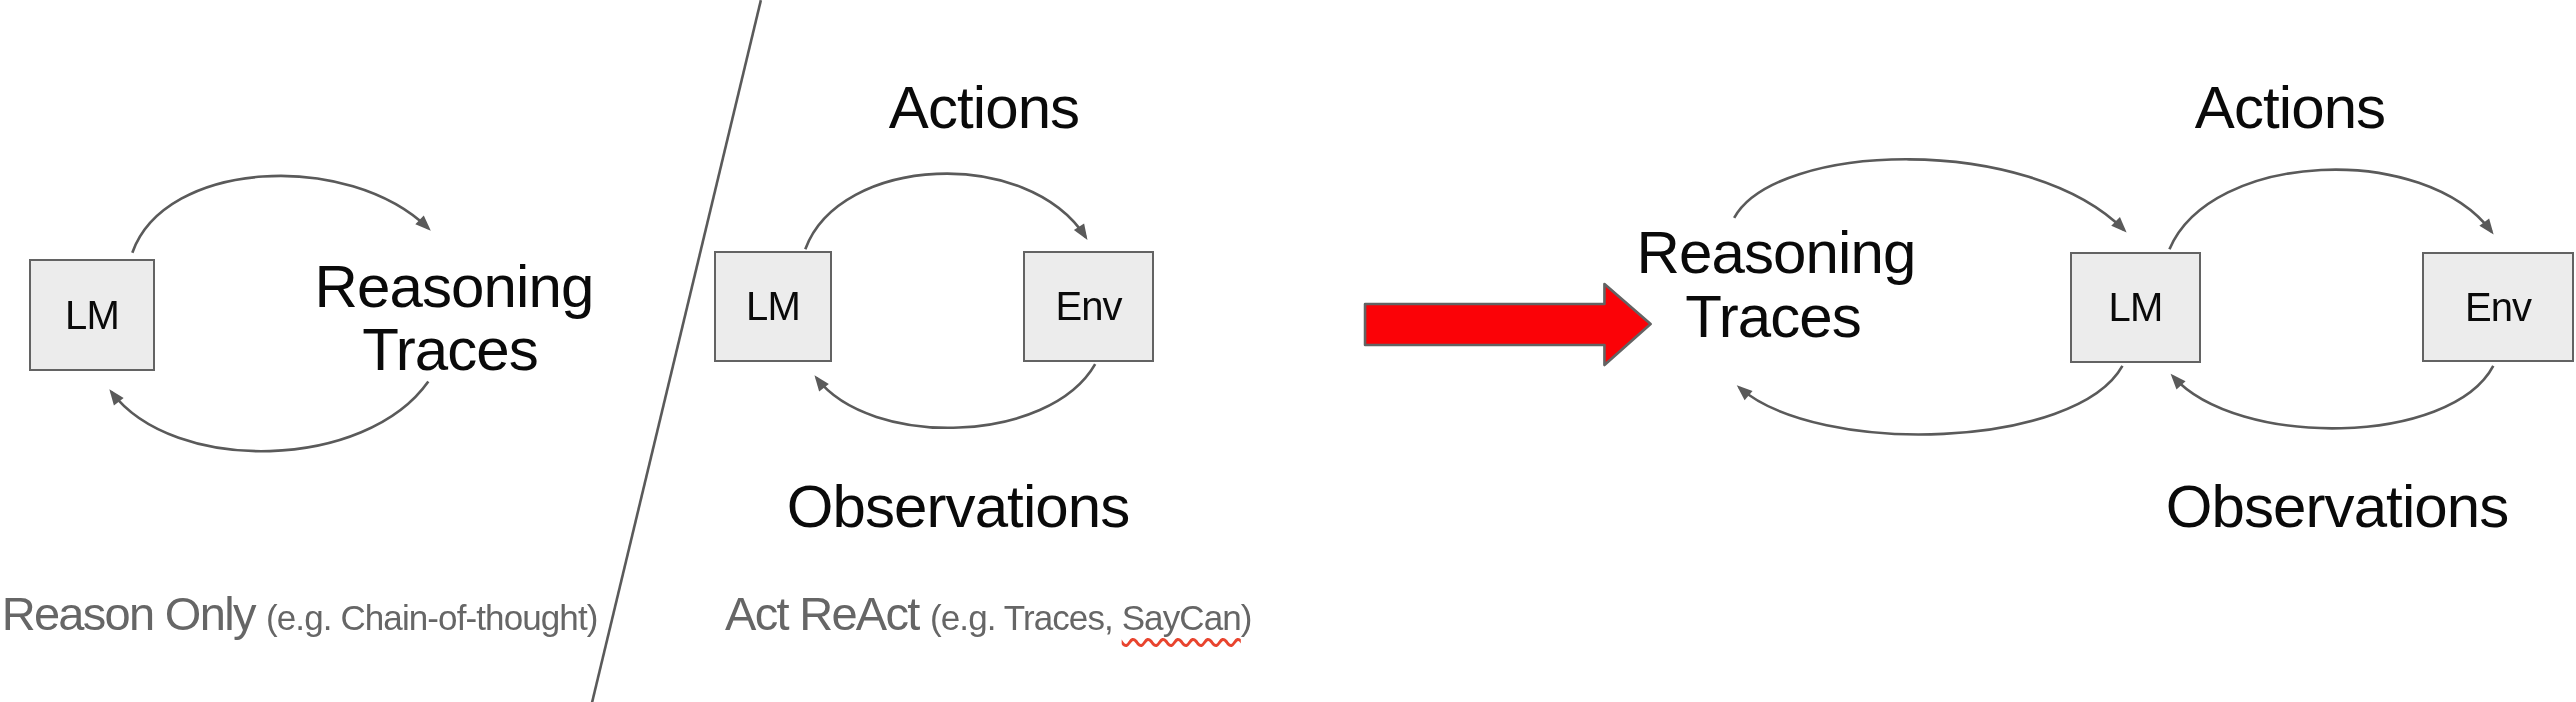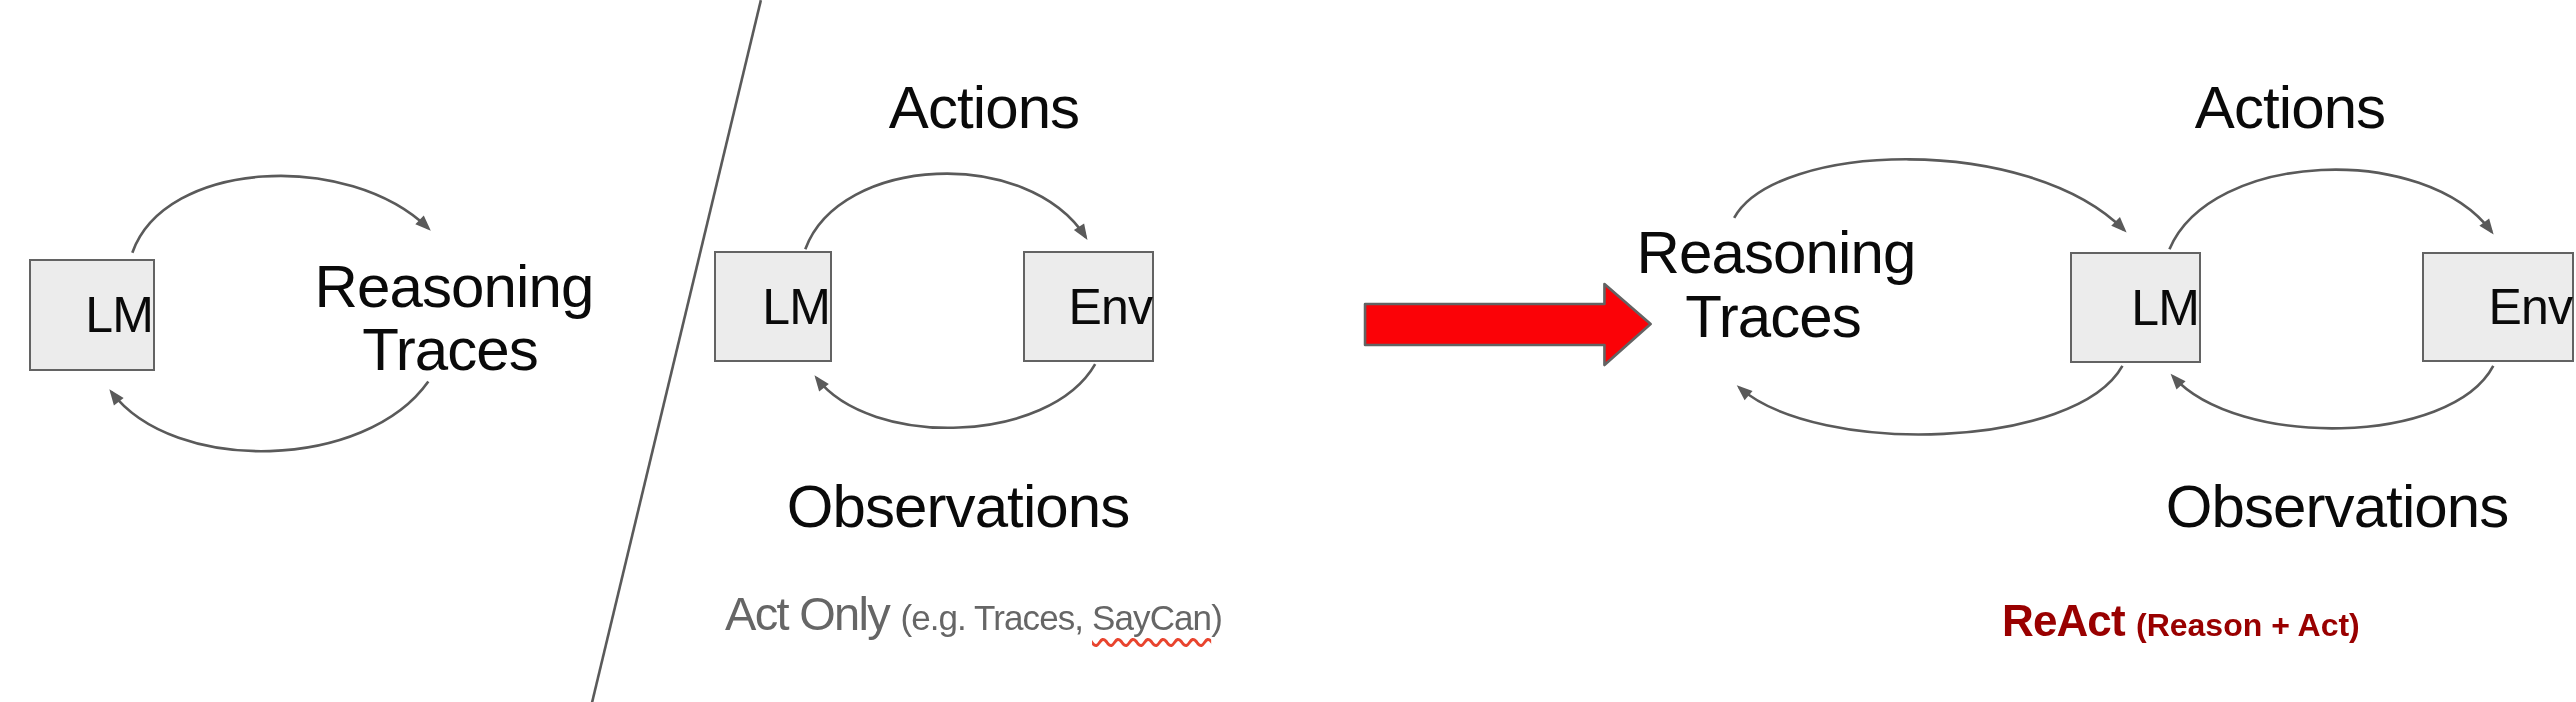--- a/index.html
+++ b/index.html
@@ -10,22 +10,22 @@
   html,body{margin:0;padding:0;}
   body{
     width:2576px;height:703px;position:relative;background:#ffffff;overflow:hidden;
     font-family:"Liberation Sans","DejaVu Sans",sans-serif;
   }
   .stage{position:absolute;inset:0;}
   svg.wires{position:absolute;left:0;top:0;width:2576px;height:703px;}
   .node{
     position:absolute;box-sizing:border-box;
     background:var(--box-fill);border:2.6px solid var(--box-border);
-    display:flex;align-items:center;justify-content:flex-end;
-    font-size:50px;color:var(--text-black);letter-spacing:-0.9px;
+    display:flex;align-items:center;justify-content:center;
+    font-size:40px;color:var(--text-black);letter-spacing:-0.9px;
   }
   .lbl{
     position:absolute;transform:translate(-50%,-50%);
     font-size:60px;color:var(--text-black);letter-spacing:-0.9px;white-space:nowrap;
   }
   .caption{
     position:absolute;color:var(--caption-gray);white-space:nowrap;line-height:1;
   }
   .caption .big{font-size:47px;letter-spacing:-1.7px;}
   .caption .small{font-size:35px;letter-spacing:-0.9px;}
@@ -68,41 +68,41 @@
 
     <path d="M 2492 286 C 2540 173, 2785 163, 2862 266" style="fill:none;stroke:var(--line-gray);stroke-width:3" marker-end="url(#arrow)"></path>
     <path d="M 2864 420 C 2815 512, 2570 515, 2496 432" style="fill:none;stroke:var(--line-gray);stroke-width:3" marker-end="url(#arrow)"></path>
   </svg>
 
   <div class="node" style="left:29px;top:259px;width:126px;height:112px">
     <span>LM</span>
   </div>
   <div class="lbl" style="left:454px;top:286px">Reasoning</div>
   <div class="lbl" style="left:450px;top:349px">Traces</div>
+  <div class="caption" style="left:1.7px;top:590px">
+    <span class="big">Reason Only</span><span class="big">&nbsp;</span><span class="small">(e.g. Chain-of-thought)</span>
+  </div>
 
   <div class="lbl" style="left:984px;top:107px">Actions</div>
   <div class="node" style="left:714px;top:251px;width:118px;height:111px">
     <span>LM</span>
   </div>
   <div class="node" style="left:1023px;top:251px;width:131px;height:111px">
     <span>Env</span>
   </div>
   <div class="lbl" style="left:958px;top:506px">Observations</div>
   <div class="caption" style="left:725px;top:590px">
-    <span class="big">Act Only</span><span class="big">&nbsp;</span><span class="small">(e.g. Traces, </span><span class="small misspelled">SayCan</span><span class="small">)</span>
+    <span class="big">Act ReAct</span><span class="big">&nbsp;</span><span class="small">(e.g. Traces, </span><span class="small misspelled">SayCan</span><span class="small">)</span>
   </div>
 
   <div class="lbl" style="left:1776px;top:252px">Reasoning</div>
   <div class="lbl" style="left:1773px;top:316px">Traces</div>
   <div class="lbl" style="left:2290px;top:107px">Actions</div>
   <div class="node" style="left:2070px;top:252px;width:131px;height:111px">
     <span>LM</span>
   </div>
   <div class="node" style="left:2422px;top:252px;width:152px;height:110px">
     <span>Env</span>
   </div>
   <div class="lbl" style="left:2337px;top:506px">Observations</div>
-  <div class="react-caption" style="left:2002px;top:599px">
-    <span class="big">ReAct</span><span class="big">&nbsp;</span><span class="small">(Reason + Act)</span>
-  </div>
 
 </div>
 
 
 </body></html>

